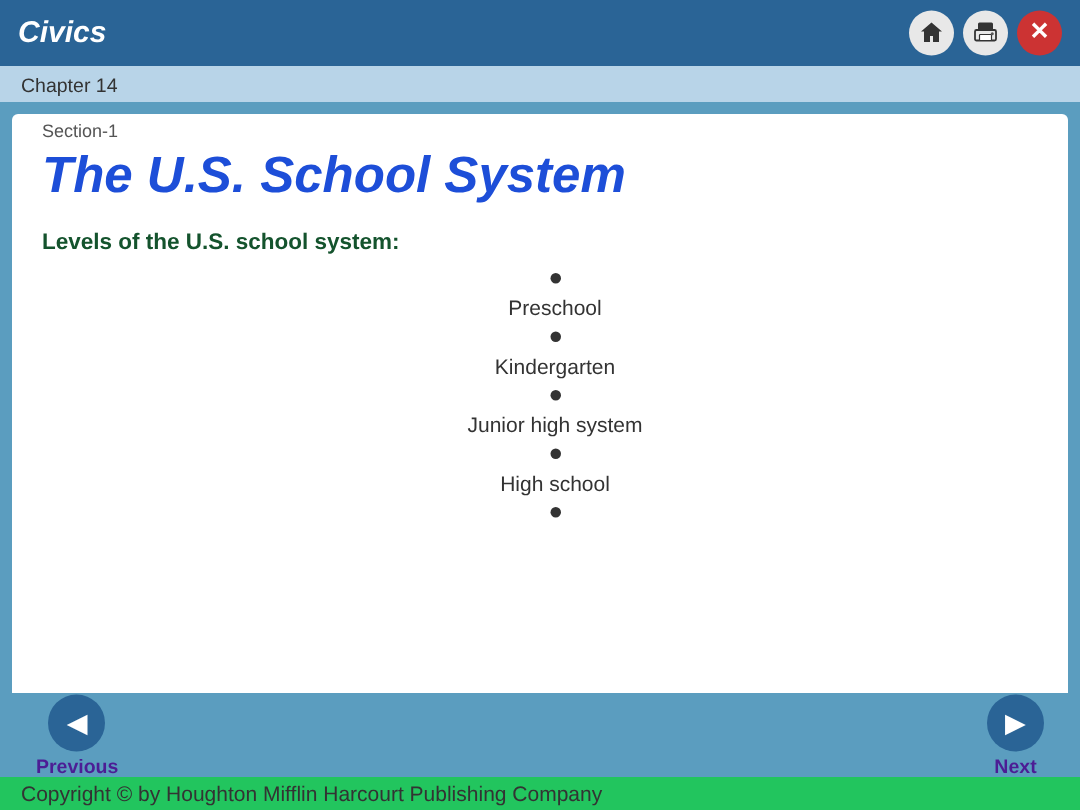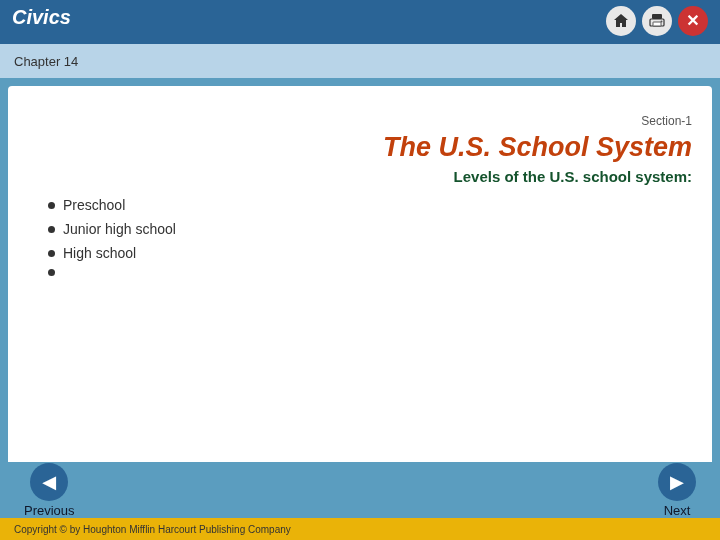--- a/index.html
+++ b/index.html
@@ -16,20 +16,21 @@
       width: 720px;
       height: 540px;
       display: flex;
       flex-direction: column;
     }
 
     
     .header {
       background: #2a6496;
       display: flex;
+      align-items: center;
       justify-content: space-between;
       padding: 6px 12px;
       height: 44px;
     }
 
     .header-title {
       color: white;
       font-size: 20px;
       font-weight: bold;
       font-style: italic;
@@ -57,48 +58,47 @@
     .icon-print { background: #e8e8e8; color: #333; }
     .icon-close { background: #cc3333; color: white; }
 
     
     .chapter-bar {
       background: #b8d4e8;
       padding: 5px 14px;
       font-size: 13px;
       color: #333;
       font-weight: 500;
-      height: 34px;
+      height: 24px;
       display: flex;
       align-items: center;
     }
 
     
     .main-content {
       background: white;
       flex: 1;
       margin: 8px 8px 0 8px;
       border-radius: 4px 4px 0 0;
-      padding: 28px 20px;
-      display: flex;
-      flex-direction: column;
-      text-align: right;
+      padding: 4px 20px;
+      display: flex;
+      flex-direction: column;
     }
 
     .section-label {
       font-size: 12px;
       color: #555;
       margin-bottom: 4px;
     }
 
     .page-title {
-      font-size: 27px;
-      font-weight: bold;
-      color: #c2410c;
-      margin-bottom: 5px;
+      font-size: 34px;
+      font-weight: bold;
+      color: #1d4ed8;
+      margin-bottom: 16px;
       font-style: italic;
     }
 
     .section-heading {
       font-size: 15px;
       color: #14532d;
       font-weight: bold;
       margin-bottom: 12px;
     }
 
@@ -107,20 +107,21 @@
       padding-left: 20px;
     }
 
     .bullet-list li {
       font-size: 14px;
       color: #333;
       margin-bottom: 8px;
       display: flex;
       align-items: center;
       gap: 8px;
+      flex-direction: column;
     }
 
     .bullet-dot {
       width: 7px;
       height: 7px;
       background: #333;
       border-radius: 50%;
       flex-shrink: 0;
     }
 
@@ -144,36 +145,36 @@
       color: white;
       cursor: pointer;
       display: flex;
       align-items: center;
       justify-content: center;
       font-size: 18px;
     }
 
     .nav-label {
       font-size: 13px;
-      color: #0f172a;
-      font-weight: 400;
+      color: #4c1d95;
+      font-weight: 700;
     }
 
     .nav-item {
       display: flex;
       flex-direction: column;
       align-items: center;
       gap: 2px;
     }
 
     
     .copyright-bar {
-      background: #eab308;
+      background: #22c55e;
       padding: 4px 14px;
-      font-size: 10px;
+      font-size: 14px;
       color: #333;
       height: 22px;
       display: flex;
       align-items: center;
     }
   </style>
 </head>
 <body>
 
 <div class="app-container">
@@ -208,21 +209,25 @@
     <div class="section-label">Section-1</div>
     <div class="page-title">The U.S. School System</div>
     <div class="section-heading">Levels of the U.S. school system:</div>
     <ul class="bullet-list" id="bullet-list">
         <li>
           <span class="bullet-dot"></span>
           <span>Preschool</span>
         </li>
         <li>
           <span class="bullet-dot"></span>
-          <span>Junior high school</span>
+          <span>Kindergarten</span>
+        </li>
+        <li>
+          <span class="bullet-dot"></span>
+          <span>Junior high system</span>
         </li>
         <li>
           <span class="bullet-dot"></span>
           <span>High school</span>
         </li>
         <li>
           <span class="bullet-dot"></span>
         </li>
       </ul>
   </div>

